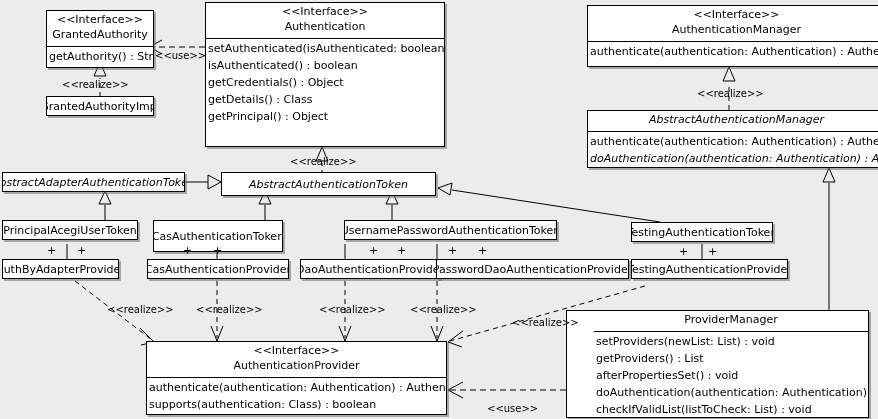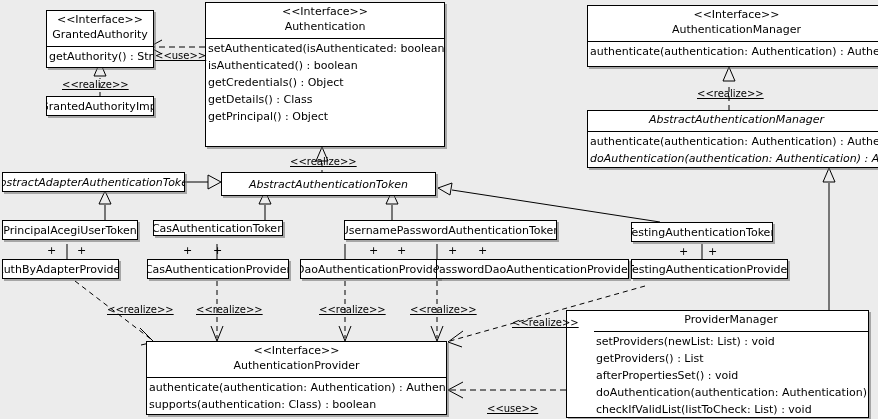--- a/index.html
+++ b/index.html
@@ -67,21 +67,20 @@
   }
   .compact.italic{ font-style:italic; }
   .lbl{
     position:absolute;
     font-size:10px;
     color:#000;
     white-space:nowrap;
     background:transparent;
     z-index:6;
     line-height:1;
-    text-decoration:underline;
   }
   .plus{
     position:absolute;
     font-size:11px;
     color:#000;
     z-index:6;
     line-height:1;
   }
   svg.ov{
     position:absolute;
@@ -214,21 +213,21 @@
   </div>
 
   <div class="uml-class" style="left:221px;top:172px;width:215px;height:24px;">
     <div class="compact italic">AbstractAuthenticationToken</div>
   </div>
 
   <div class="uml-class" style="left:2px;top:220px;width:136px;height:20px;">
     <div class="compact">PrincipalAcegiUserToken</div>
   </div>
 
-  <div class="uml-class" style="left:153px;top:220px;width:130px;height:16px;">
+  <div class="uml-class" style="left:153px;top:220px;width:130px;height:32px;">
     <div class="compact">CasAuthenticationToken</div>
   </div>
 
   <div class="uml-class" style="left:344px;top:220px;width:213px;height:20px;">
     <div class="compact">UsernamePasswordAuthenticationToken</div>
   </div>
 
   <div class="uml-class" style="left:631px;top:222px;width:142px;height:20px;">
     <div class="compact">TestingAuthenticationToken</div>
   </div>

